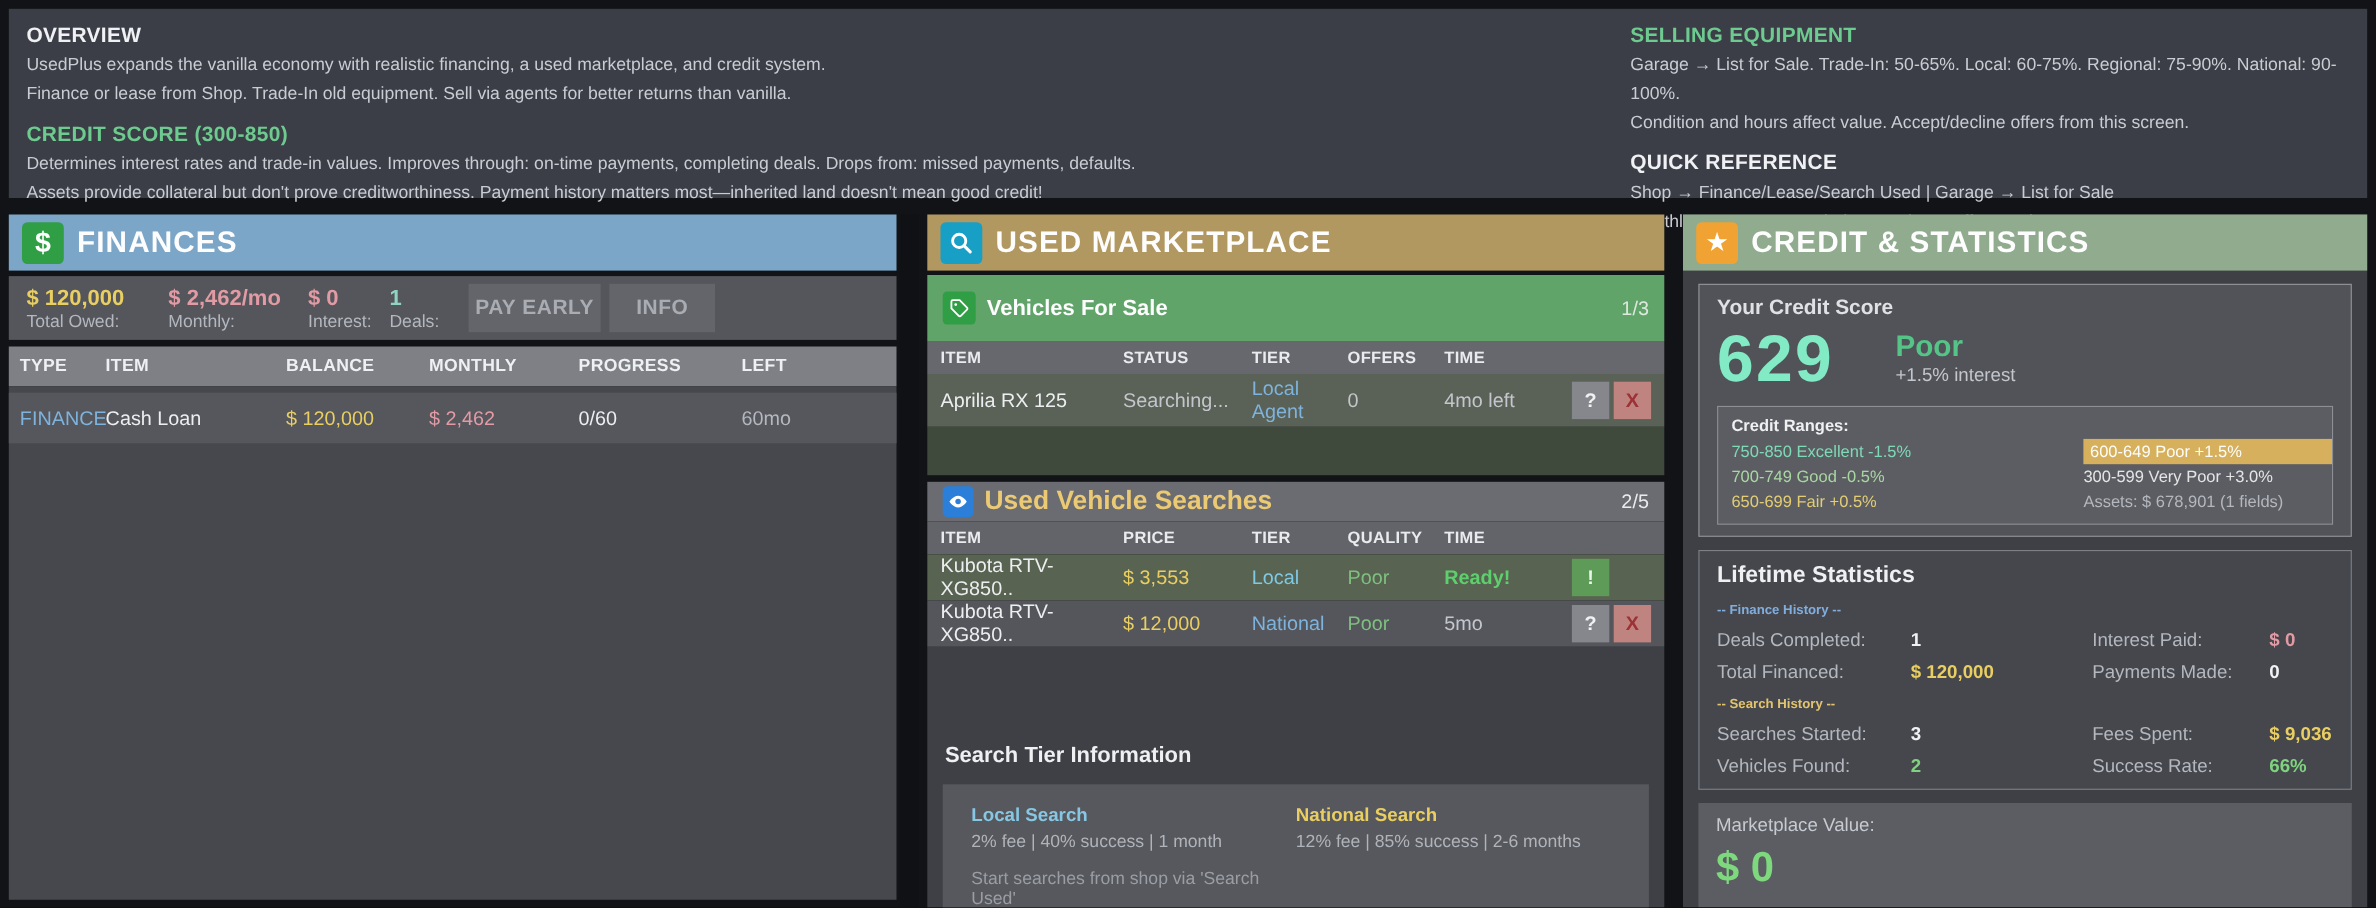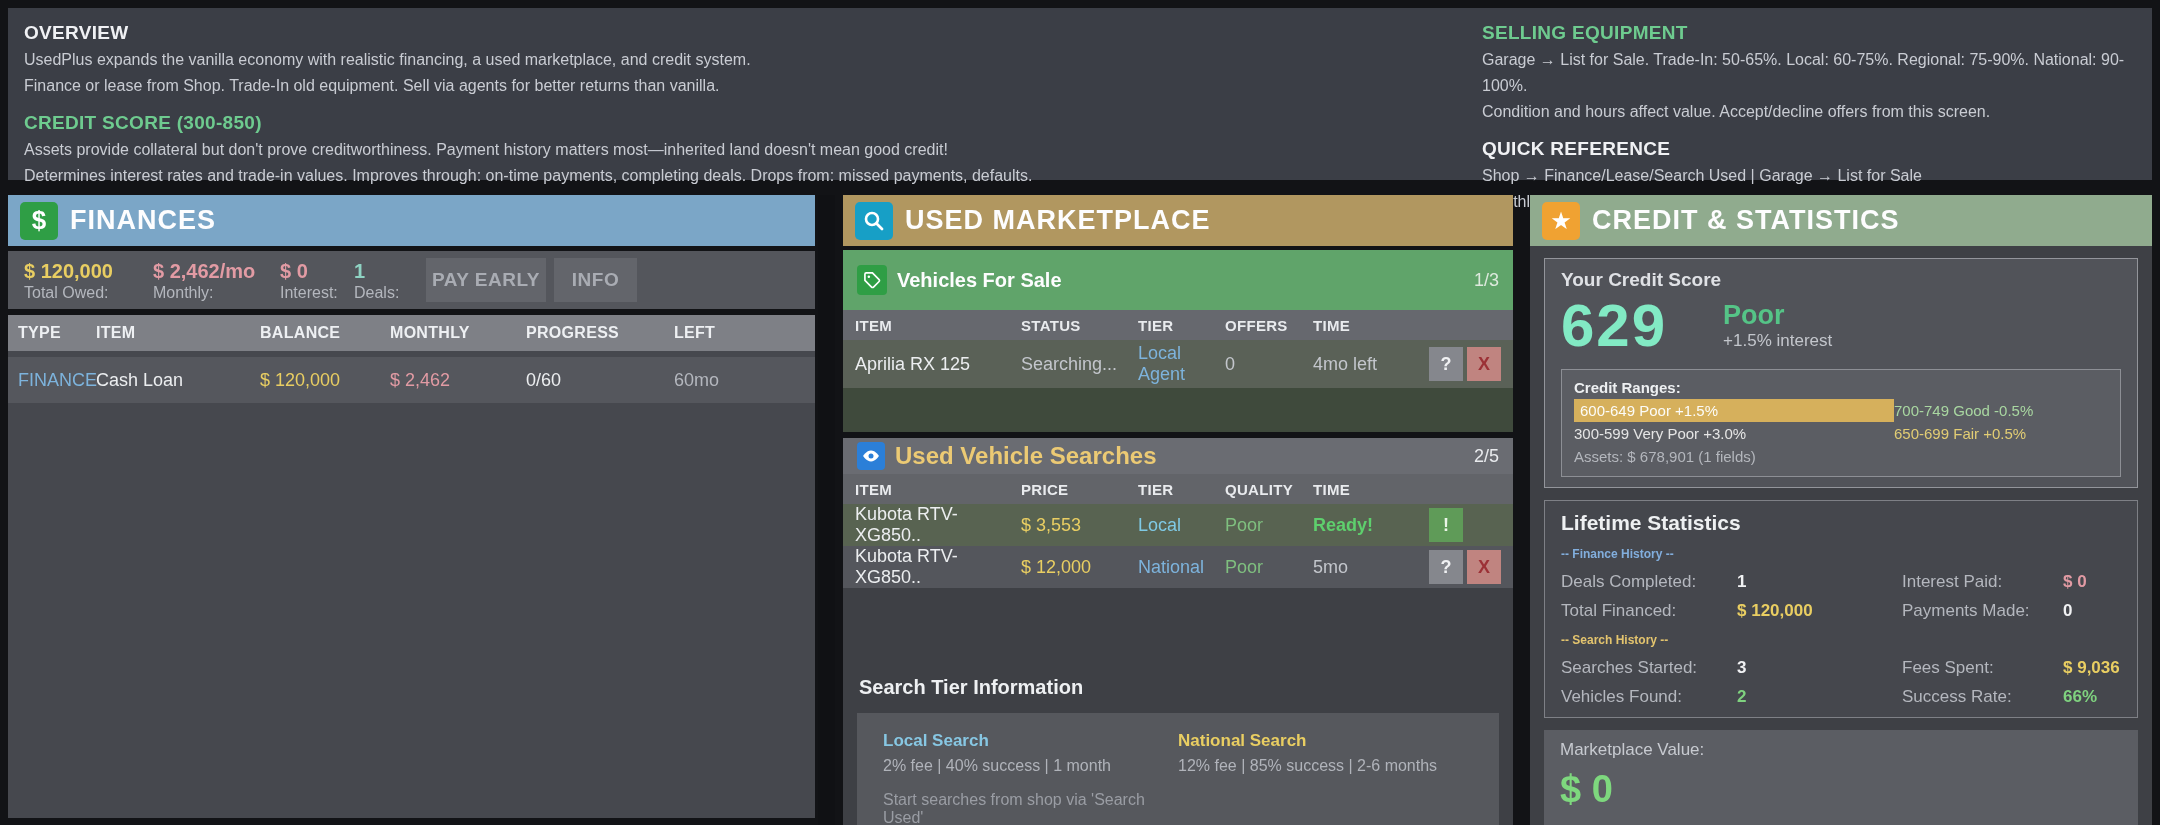--- a/index.html
+++ b/index.html
@@ -27,21 +27,21 @@
   .panel-title { font-size:27px; font-weight:bold; color:#fdfdfe; letter-spacing:1px; }
   .dollar-sq { background:#2f9e45; color:#fff; font-size:26px; font-weight:bold; }
   .f-stats { height:58px; background:#54565c; margin-top:5px; position:relative; flex:none; }
   .stat { position:absolute; top:8px; }
   .stat .v { font-size:20px; font-weight:bold; line-height:24px; }
   .stat .l { font-size:16px; color:#b4b7be; line-height:20px; }
   .v-yellow { color:#e9ce62; } .v-pink { color:#e29ba4; } .v-teal { color:#8fd3c3; }
   .st-1 { left:16px; } .st-2 { left:145px; } .st-3 { left:272px; } .st-4 { left:346px; }
   .f-btn { position:absolute; top:7px; height:44px; background:#63656b; color:#a9acb3; font-size:19px;
            font-weight:bold; display:flex; align-items:center; justify-content:center; letter-spacing:.5px; border:none; cursor:pointer; }
-  .btn-pay { left:418px; width:120px; } .btn-info { left:546px; width:83px; }
+  .btn-pay { left:418px; width:120px; } .btn-info { left:546px; width:96px; }
   .f-cols { height:36px; background:#7e8086; margin-top:6px; display:grid; flex:none;
             grid-template-columns:78px 164px 130px 136px 148px 1fr; align-items:center; padding:0 10px;
             font-size:16px; font-weight:bold; color:#eef0f3; letter-spacing:.3px; }
   .f-body { flex:1; background:#46484e; padding-top:6px; }
   .f-row { height:46px; background:#55575d; display:grid; grid-template-columns:78px 164px 130px 136px 148px 1fr;
            align-items:center; padding:0 10px; font-size:18px; color:#eceef0; }
   .t-blue { color:#7db3dc; } .t-gray { color:#b4b7be; }
 
   
   .scroll-strip { position:absolute; left:810px; top:0; height:630px; width:17px; background:#101114; }
@@ -120,22 +120,22 @@
 
 <div class="screen">
 
   <div class="info-panel">
     <div class="info-col ic-1">
       <div class="info-h">OVERVIEW</div>
       <div class="info-line">UsedPlus expands the vanilla economy with realistic financing, a used marketplace, and credit system.</div>
       <div class="info-line">Finance or lease from Shop. Trade-In old equipment. Sell via agents for better returns than vanilla.</div>
       <div class="info-gap"></div>
       <div class="info-h green">CREDIT SCORE (300-850)</div>
+      <div class="info-line">Determines interest rates and trade-in values. Improves through: on-time payments, completing deals. Drops from: missed payments, defaults.</div>
       <div class="info-line">Assets provide collateral but don't prove creditworthiness. Payment history matters most—inherited land doesn't mean good credit!</div>
-      <div class="info-line">Determines interest rates and trade-in values. Improves through: on-time payments, completing deals. Drops from: missed payments, defaults.</div>
     </div>
     <div class="info-col ic-3">
       <div class="info-h green">SELLING EQUIPMENT</div>
       <div class="info-line">Garage → List for Sale. Trade-In: 50-65%. Local: 60-75%. Regional: 75-90%. National: 90-100%.</div>
       <div class="info-line">Condition and hours affect value. Accept/decline offers from this screen.</div>
       <div class="info-gap"></div>
       <div class="info-h">QUICK REFERENCE</div>
       <div class="info-line">Shop → Finance/Lease/Search Used | Garage → List for Sale</div>
       <div class="info-line">Monthly payments auto-deduct. Early payoff saves interest.</div>
     </div>
@@ -300,20 +300,21 @@
         <div class="c-score-row">
           <div class="c-score">629</div>
           <div class="c-rating-wrap">
             <div class="c-rating">Poor</div>
             <div class="c-int">+1.5% interest</div>
           </div>
         </div>
         <div class="c-ranges">
           <div class="cr-title">Credit Ranges:</div>
           <div class="cr-grid">
+            <div class="cr-excellent">750-850 Excellent -1.5%</div>
             <div class="cr-poor-hl">600-649 Poor +1.5%</div>
             <div class="cr-good">700-749 Good -0.5%</div>
             <div class="cr-verypoor">300-599 Very Poor +3.0%</div>
             <div class="cr-fair">650-699 Fair +0.5%</div>
             <div class="cr-assets">Assets: $ 678,901 (1 fields)</div>
           </div>
         </div>
       </div>
 
       <div class="c-box2">

